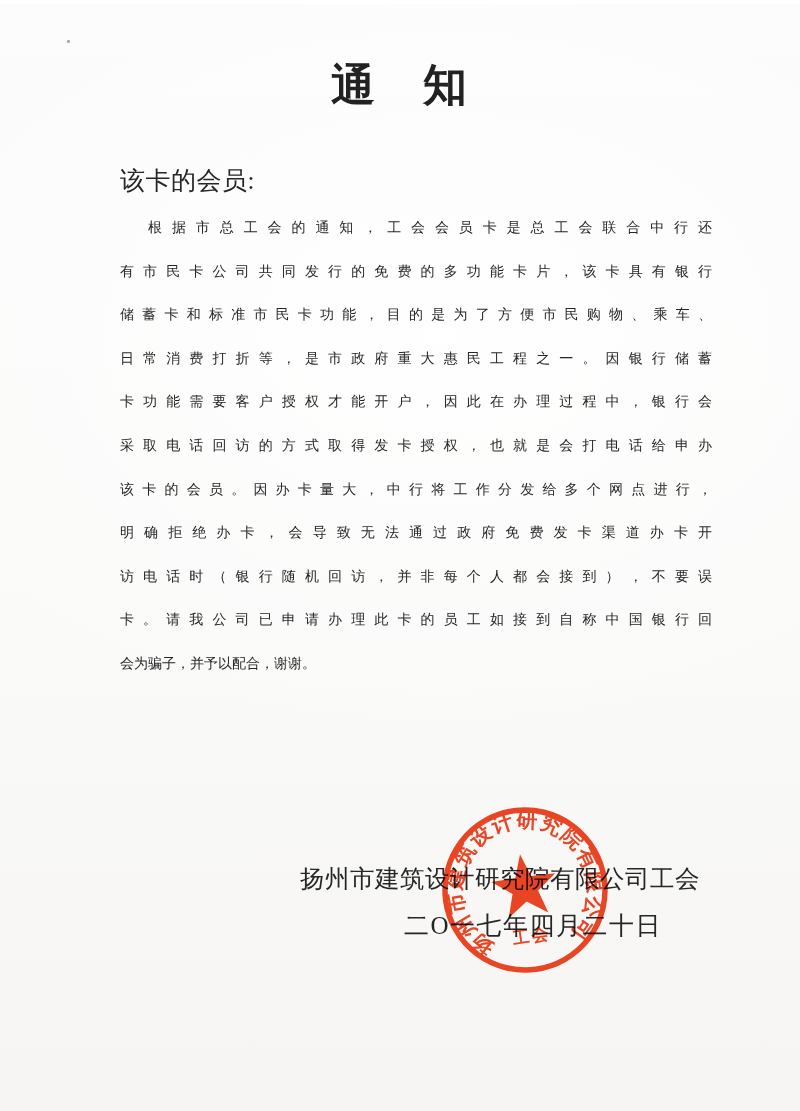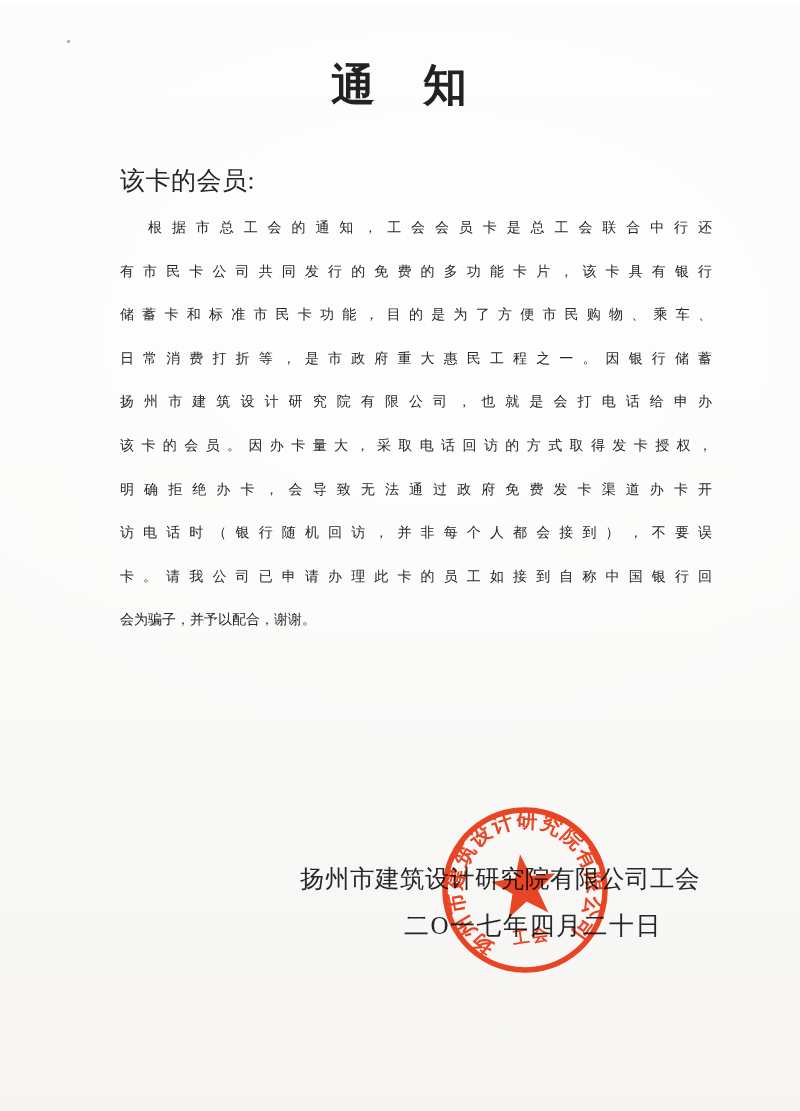--- a/index.html
+++ b/index.html
@@ -69,22 +69,23 @@
 
   <div class="title">通　知</div>
 
   <div class="salutation">该卡的会员:</div>
 
   <div class="body-block">
     <div class="body-line indent">根据市总工会的通知，工会会员卡是总工会联合中行还</div>
     <div class="body-line">有市民卡公司共同发行的免费的多功能卡片，该卡具有银行</div>
     <div class="body-line">储蓄卡和标准市民卡功能，目的是为了方便市民购物、乘车、</div>
     <div class="body-line">日常消费打折等，是市政府重大惠民工程之一。因银行储蓄</div>
-    <div class="body-line">扬州市建筑设计研究院有限公司，也就是会打电话给申办</div>
-    <div class="body-line">该卡的会员。因办卡量大，采取电话回访的方式取得发卡授权，</div>
+    <div class="body-line">卡功能需要客户授权才能开户，因此在办理过程中，银行会</div>
+    <div class="body-line">采取电话回访的方式取得发卡授权，也就是会打电话给申办</div>
+    <div class="body-line">该卡的会员。因办卡量大，中行将工作分发给多个网点进行，</div>
     <div class="body-line">明确拒绝办卡，会导致无法通过政府免费发卡渠道办卡开</div>
     <div class="body-line">访电话时（银行随机回访，并非每个人都会接到），不要误</div>
     <div class="body-line">卡。请我公司已申请办理此卡的员工如接到自称中国银行回</div>
     <div class="body-line short">会为骗子，并予以配合，谢谢。</div>
   </div>
 
   <div class="signature">扬州市建筑设计研究院有限公司工会</div>
 
   <div class="date-line">二O一七年四月二十日</div>
 

